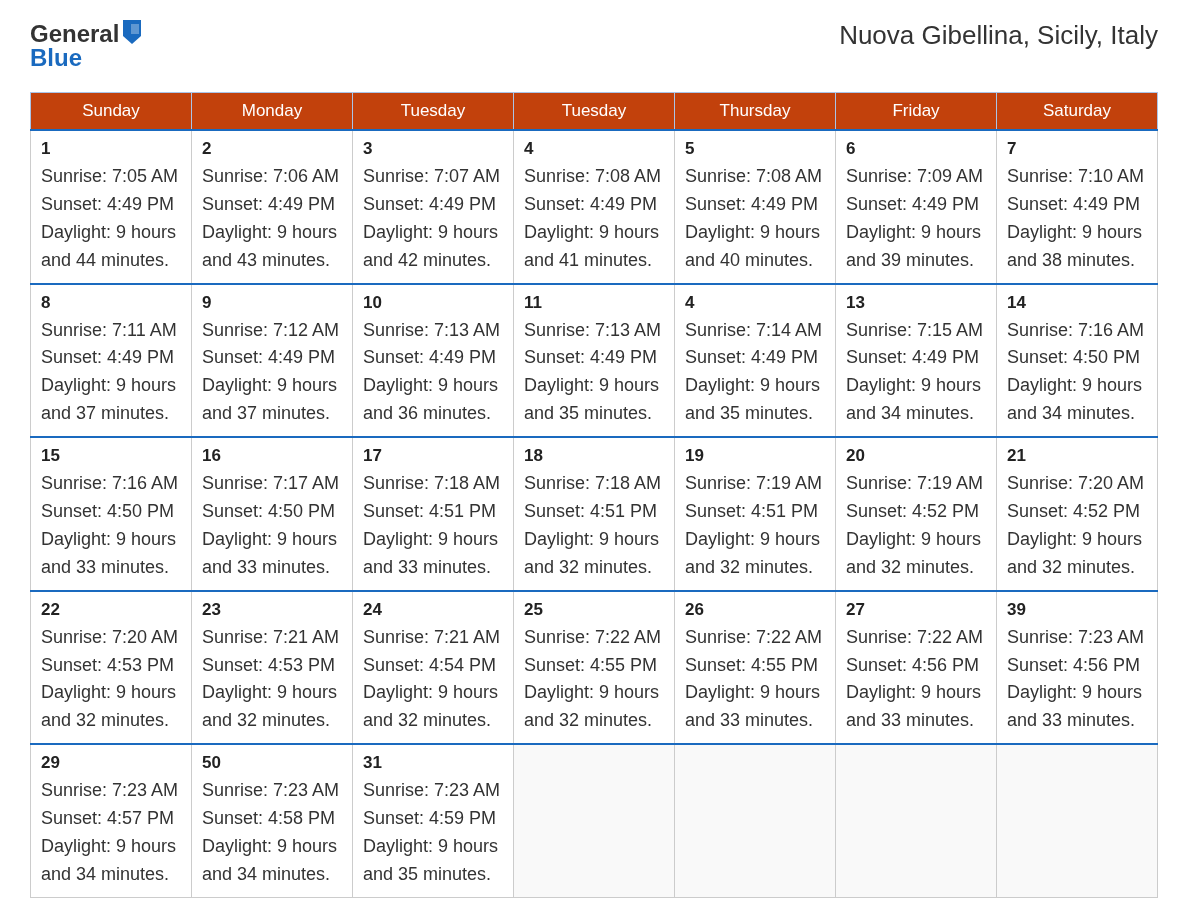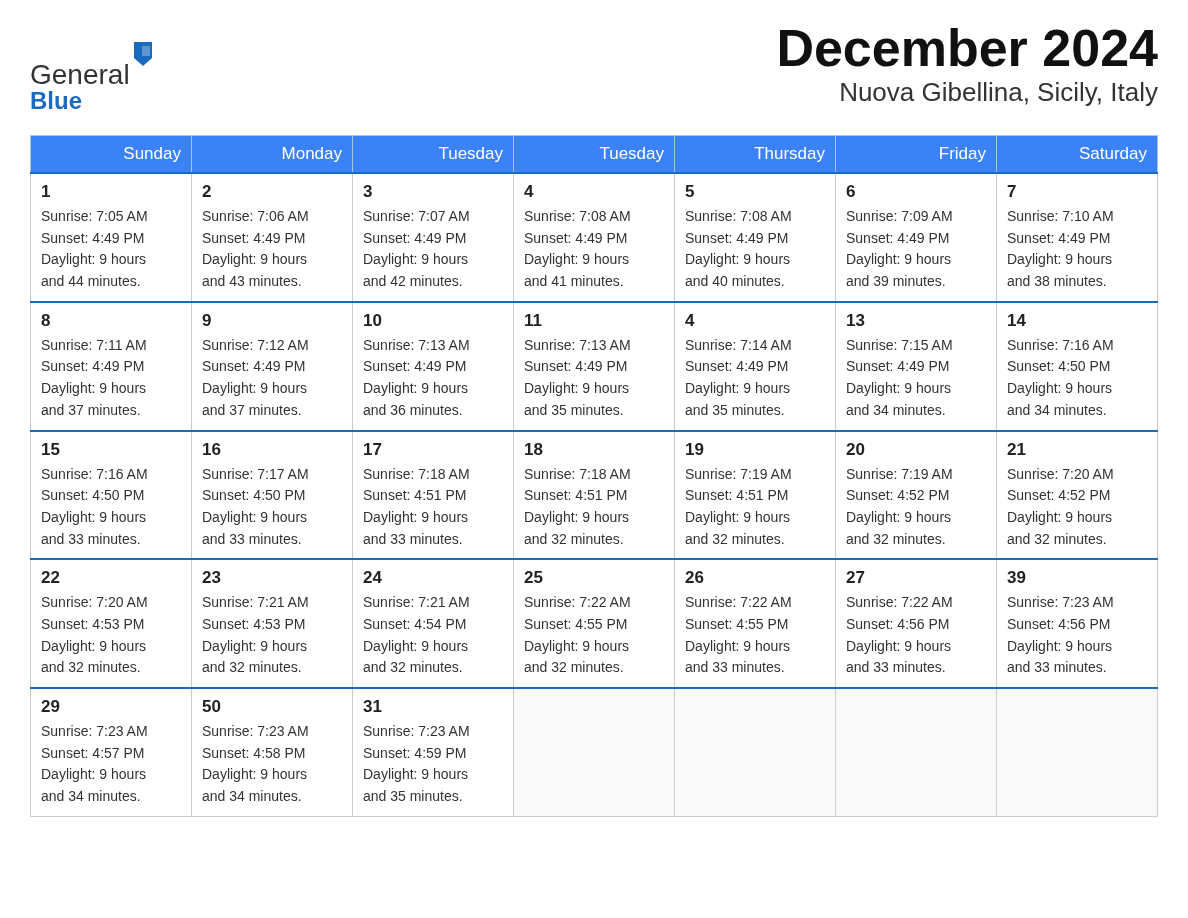--- a/index.html
+++ b/index.html
@@ -34,70 +34,69 @@
     .location-title {
       font-size: 26px;
       color: #333;
     }
     .calendar {
       width: 100%;
       border-collapse: collapse;
       table-layout: fixed;
     }
     .calendar th {
-      background: #3b82f6;
+      background: #c2410c;
       color: #fff;
       font-size: 17px;
       font-weight: normal;
       padding: 8px 10px;
-      text-align: right;
+      text-align: center;
       border: 1px solid #aac4e8;
     }
     .calendar td {
       vertical-align: top;
       padding: 8px 10px;
       border: 1px solid #ccc;
       font-size: 13px;
       height: 110px;
       background: #fff;
     }
     .calendar td.empty {
       background: #f9f9f9;
     }
     .day-num {
       font-size: 17px;
       font-weight: bold;
       color: #222;
       margin-bottom: 4px;
     }
     .day-info {
-      font-size: 14px;
+      font-size: 18px;
       color: #333;
       line-height: 1.55;
     }
     .week-row td {
       border-top: 2px solid #1a6abf;
     }
   </style>
 </head>
 <body>
 
 <div class="header">
   <div class="logo-area">
     <div style="display:flex; align-items:center; gap:0;">
-      <span style="font-size:28px; font-weight:normal; color:#333;margin-top:39px;">General</span>
+      <span style="font-size:24px; font-weight:bold; color:#333;">General</span>
       <svg width="22" height="28" viewBox="0 0 22 28" style="margin-left:2px; margin-top:-4px;">
         <polygon points="2,2 20,2 20,18 11,26 2,18" fill="#1a6abf"></polygon>
         <polygon points="10,6 18,6 18,16 10,16" fill="#fff" opacity="0.3"></polygon>
       </svg>
     </div>
     <div style="font-size:24px; font-weight:bold; color:#1a6abf; margin-top:-4px;text-align:center;">Blue</div>
   </div>
   <div class="title-area">
-    <div class="month-title">December 2024</div>
     <div class="location-title">Nuova Gibellina, Sicily, Italy</div>
   </div>
 </div>
 
 <table class="calendar">
   <thead>
     <tr>
     <th>Sunday</th>
         <th>Monday</th>
         <th>Tuesday</th>

